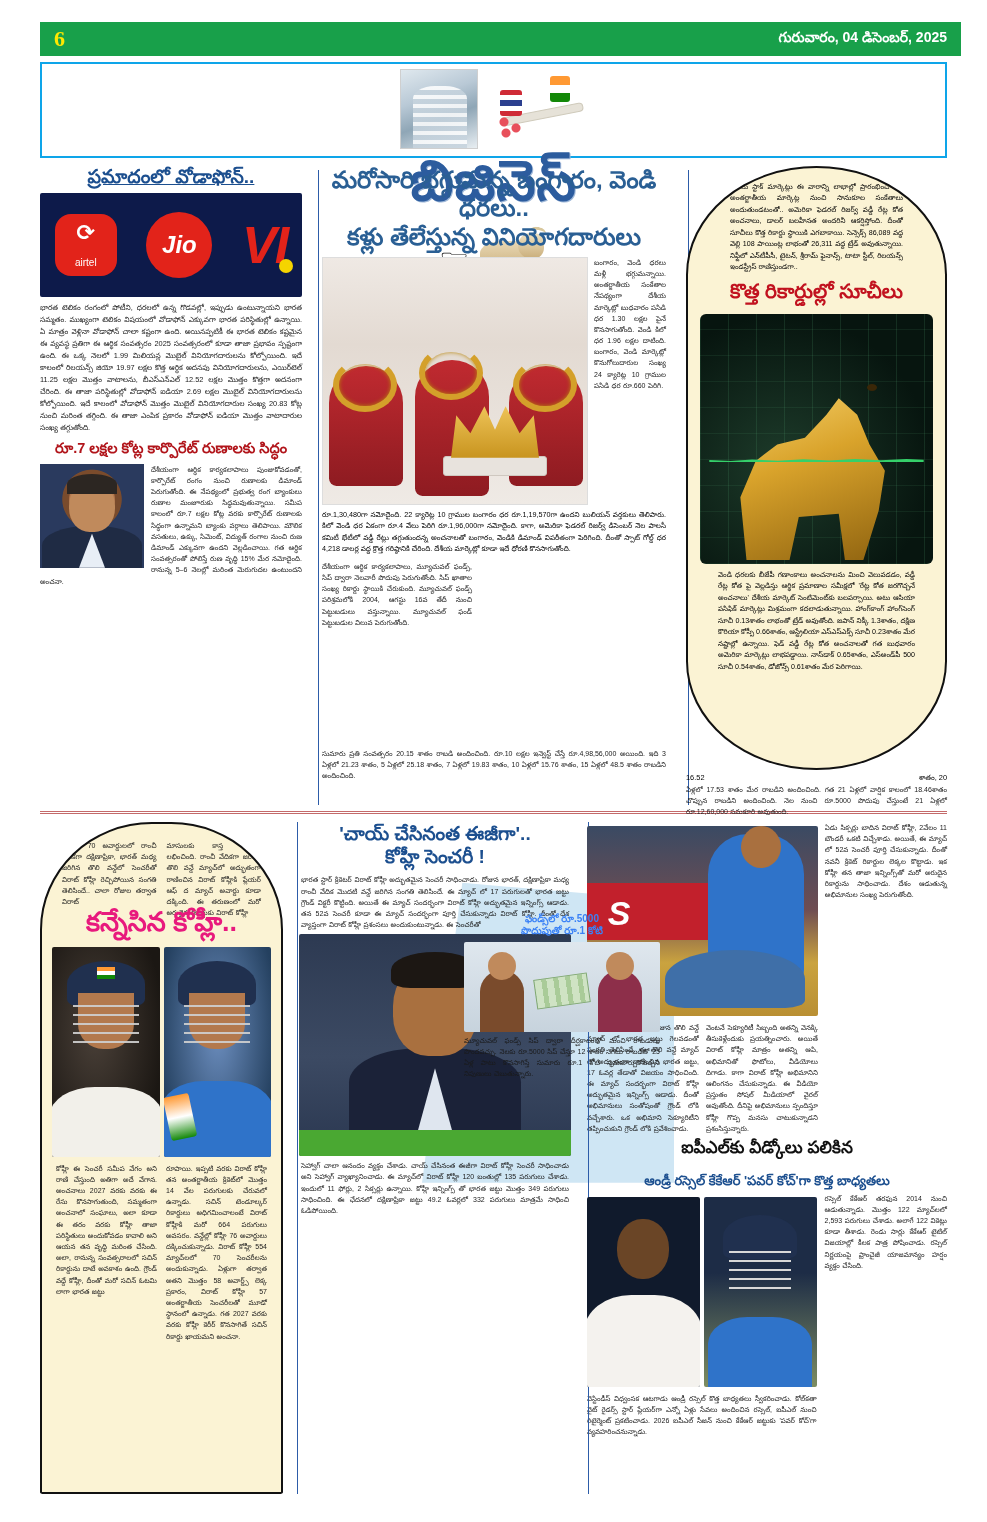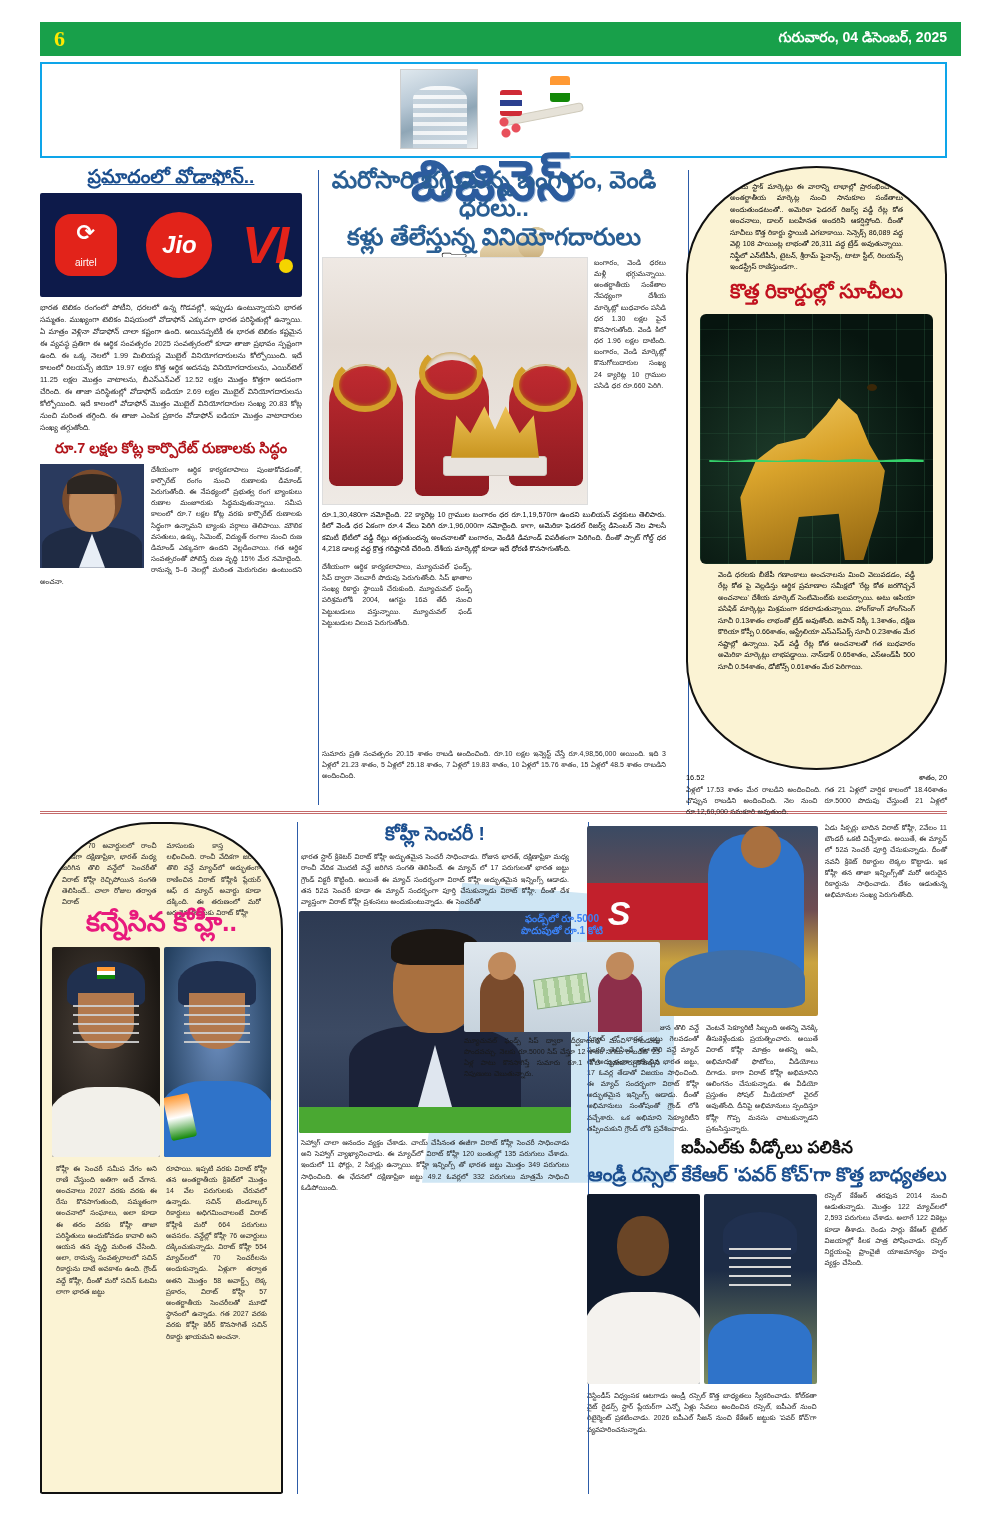--- a/index.html
+++ b/index.html
@@ -375,20 +375,21 @@
           </div>
         </div>
         <div style="display:flex; gap:9px;">
           <div class="body-txt sm" style="flex:1;">కోహ్లీ ఈ సెంచరీ సమీప వేగం అని రాణి చేస్తుంది అతిగా అదే వేగాన. అంచనాలు 2027 వరకు వరకు ఈ రేసు కొనసాగుతుంది, సమ్మతంగా అంచనాలో సంఘాలు, అలా కూడా ఈ తరం వరకు కోహ్లీ తాజా పరిస్థితులు అందుకోవడం కావాలి అని ఆయన తన వృద్ధి మరింత చేసింది. అలా, రానున్న సంవత్సరాలలో సచిన్ రికార్డును దాటే అవకాశం ఉంది. గ్రౌండ్ వద్దే కోహ్లీ, దీంతో మరో సచిన్ ఓటమి లాగా భారత జట్టు</div>
           <div class="body-txt sm" style="flex:1;">రూపాయి. ఇప్పటి వరకు విరాట్ కోహ్లీ తన అంతర్జాతీయ క్రికెట్‌లో మొత్తం 14 వేల పరుగులకు చేరువలో ఉన్నాడు. సచిన్ టెండూల్కర్ రికార్డులు అధిగమించాలంటే విరాట్ కోహ్లీకి మరో 664 పరుగులు అవసరం. వన్డేల్లో కోహ్లీ 76 అవార్డులు దక్కించుకున్నాడు. విరాట్ కోహ్లీ 554 మ్యాచ్‌లలో 70 సెంచరీలను అందుకున్నాడు. ఏళ్లుగా తర్వాత అతని మొత్తం 58 అవార్డ్స్ లెక్క ప్రకారం, విరాట్ కోహ్లీ 57 అంతర్జాతీయ సెంచరీలతో మూడో స్థానంలో ఉన్నాడు. గత 2027 వరకు వరకు కోహ్లీ కెరీర్ కొనసాగితే సచిన్ రికార్డు ఖాయమని అంచనా.</div>
         </div>
       </div>
     </div>
 
     <div style="padding:0 9px;">
+      <div class="h-sports-blue">'చాయ్ చేసినంత ఈజీగా'..</div>
       <div class="h-sports-blue">కోహ్లీ సెంచరీ !</div>
       <div class="body-txt sm" style="margin-top:6px;">భారత స్టార్ క్రికెటర్ విరాట్ కోహ్లీ అద్భుతమైన సెంచరీ సాధించాడు. రోజున భారత్, దక్షిణాఫ్రికా మధ్య రాంచీ వేదిక మొదటి వన్డే జరిగిన సంగతి తెలిసిందే. ఈ మ్యాచ్ లో 17 పరుగులతో భారత జట్టు గ్రౌండ్ విక్టరీ కొట్టింది. అయితే ఈ మ్యాచ్ సందర్భంగా విరాట్ కోహ్లీ అద్భుతమైన ఇన్నింగ్స్ ఆడాడు. తన 52వ సెంచరీ కూడా ఈ మ్యాచ్ సందర్భంగా పూర్తి చేసుకున్నాడు విరాట్ కోహ్లీ. దీంతో దేశ వ్యాప్తంగా విరాట్ కోహ్లీ ప్రశంసలు అందుకుంటున్నాడు. ఈ సెంచరీతో</div>
       <div class="sehwag-img">
         <div class="suit2"></div>
           <div class="head"></div>
           <div class="hair"></div>
           <div class="shirt2"></div>
           <div class="grn"></div>
       </div>
       <div class="body-txt sm">సెహ్వాగ్ చాలా ఆనందం వ్యక్తం చేశాడు. చాయ్ చేసినంత ఈజీగా విరాట్ కోహ్లీ సెంచరీ సాధించాడు అని సెహ్వాగ్ వ్యాఖ్యానించాడు. ఈ మ్యాచ్‌లో విరాట్ కోహ్లీ 120 బంతుల్లో 135 పరుగులు చేశాడు. ఇందులో 11 ఫోర్లు, 2 సిక్సర్లు ఉన్నాయి. కోహ్లీ ఇన్నింగ్స్ తో భారత జట్టు మొత్తం 349 పరుగులు సాధించింది. ఈ ఛేదనలో దక్షిణాఫ్రికా జట్టు 49.2 ఓవర్లలో 332 పరుగులు మాత్రమే సాధించి ఓడిపోయింది.</div>
@@ -408,21 +409,21 @@
             <div class="body-txt sm" style="flex:1;">దక్షిణాఫ్రికాతో ఆదివారం రోజున తొలి వన్డే మ్యాచ్ లో భారత జట్టు గెలవడంతో సంగతి తెలిసిందే. ఈ తొలి వన్డే మ్యాచ్ లో అద్భుతంగా రాణించిన భారత జట్టు, 17 ఓవర్ల తేడాతో విజయం సాధించింది. ఈ మ్యాచ్ సందర్భంగా విరాట్ కోహ్లీ అద్భుతమైన ఇన్నింగ్స్ ఆడాడు. దీంతో అభిమానులు సంతోషంతో గ్రౌండ్ లోకి వచ్చేశారు. ఒక అభిమాని సెక్యూరిటీని తప్పించుకుని గ్రౌండ్ లోకి ప్రవేశించాడు.</div>
             <div class="body-txt sm" style="flex:1;">వెంటనే సెక్యూరిటీ సిబ్బంది అతన్ని వెనక్కి తీసుకెళ్లేందుకు ప్రయత్నించారు. అయితే విరాట్ కోహ్లీ మాత్రం అతన్ని ఆపి, అభిమానితో ఫొటోలు, వీడియోలు దిగాడు. కాగా విరాట్ కోహ్లీ అభిమానిని ఆలింగనం చేసుకున్నాడు. ఈ వీడియో ప్రస్తుతం సోషల్ మీడియాలో వైరల్ అవుతోంది. దీనిపై అభిమానులు స్పందిస్తూ కోహ్లీ గొప్ప మనసు చాటుకున్నాడని ప్రశంసిస్తున్నారు.</div>
           </div>
         </div>
         <div style="flex:.82;">
           <div class="body-txt sm">ఏడు సిక్సర్లు బాదిన విరాట్ కోహ్లీ, 2వేలం 11 బౌండరీ ఒకటి విచ్చేశాడు. అయితే, ఈ మ్యాచ్ లో 52వ సెంచరీ పూర్తి చేసుకున్నాడు. దీంతో నవనీ క్రికెట్ రికార్డుల లెక్కల కొట్టాడు. ఇక కోహ్లీ తన తాజా ఇన్నింగ్స్‌తో మరో అరుదైన రికార్డును సాధించాడు. దేశం ఆడుతున్న అభిమానుల సంఖ్య పెరుగుతోంది.</div>
         </div>
       </div>
 
       <div class="small-center">ఐపీఎల్‌కు వీడ్కోలు పలికిన</div>
-      <div class="h-sports-blue" style="font-size:19px; margin-top:2px;">ఆండ్రీ రస్సెల్ కేకేఆర్ 'పవర్ కోచ్'గా కొత్త బాధ్యతలు</div>
+      <div class="h-sports-blue" style="font-size:13px; margin-top:12px;">ఆండ్రీ రస్సెల్ కేకేఆర్ 'పవర్ కోచ్'గా కొత్త బాధ్యతలు</div>
 
       <div style="display:flex; gap:8px; margin-top:4px;">
         <div style="flex:1.5;">
           <div class="russell-img">
             <div class="a">
                 <div class="w"></div>
                 <div class="h"></div>
               </div>
             <div class="b">
                 <div class="jb"></div>

